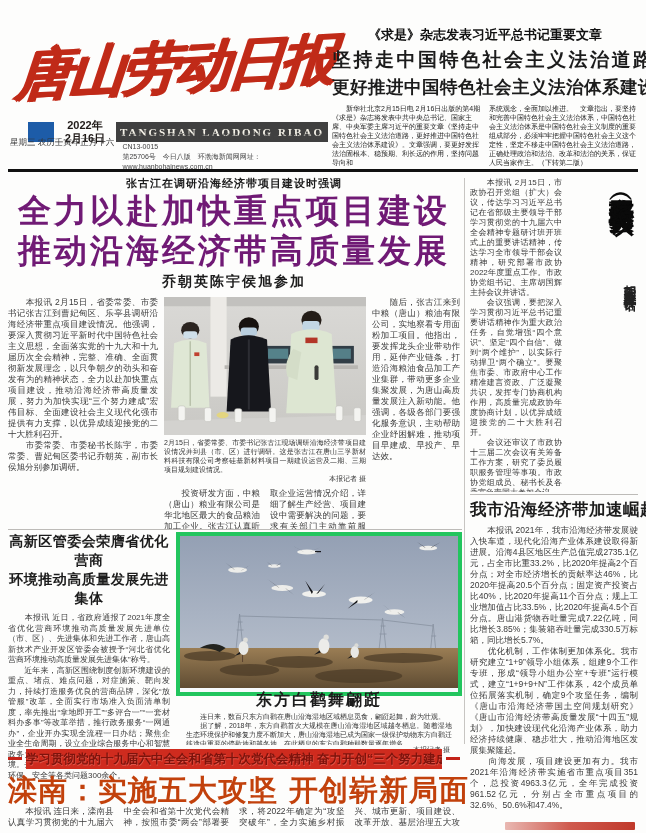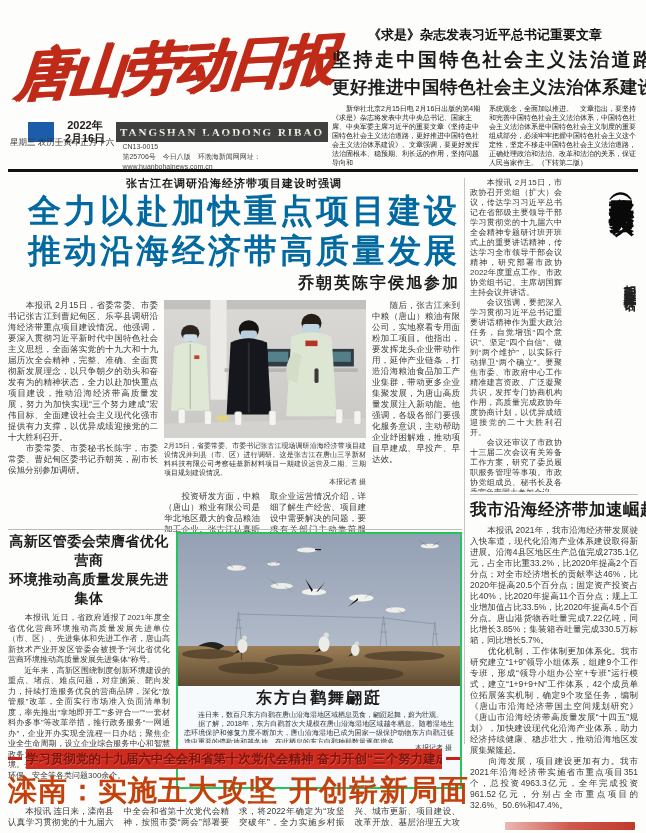--- a/index.html
+++ b/index.html
@@ -33,23 +33,23 @@
   
   .tr-art { position:absolute; left:332px; top:26px; width:306px; height:140px; }
   .tr-kicker { text-align:center; font-size:13px; font-weight:bold; color:#111; }
   .tr-h1 { text-align:left; font-weight:bold; font-size:19px; letter-spacing:2.5px; margin-top:3px; white-space:nowrap;}
   .tr-h2 { text-align:center; font-weight:bold; font-size:17.5px; letter-spacing:0.5px; margin-top:2px; white-space:nowrap;}
   .tr-body { display:flex; gap:8px; margin-top:5px; height:72px;}
   .tr-body > div { flex:1; font-size:7px; line-height:9px; }
   
   .main-art { position:absolute; left:8px; top:176px; width:452px; height:352px; }
   .m-kicker { text-align:center; font-size:11px; font-weight:bold; letter-spacing:1px; }
-  .m-h { text-align:right; font-family:"DejaVu Sans", sans-serif; font-weight:bold;
-    font-size:33px; letter-spacing:3px; line-height:40px; white-space:nowrap; color:#0369a1;}
-  .m-byline { text-align:right; font-size:16px; font-weight:bold; letter-spacing:2px; margin-top:2px;}
+  .m-h { text-align:center; font-family:"DejaVu Sans", sans-serif; font-weight:bold;
+    font-size:33px; letter-spacing:3px; line-height:40px; white-space:nowrap; color:#701a75;}
+  .m-byline { text-align:center; font-size:14px; font-weight:bold; letter-spacing:2px; margin-top:2px;}
   .m-content { display:flex; gap:6px; margin-top:6px; height:232px;}
   .m-left { width:150px; }
   .m-center { width:202px; display:flex; flex-direction:column; }
   .m-right { flex:1; }
   .m-photo { width:202px; height:150px; background:#d6d5d2; }
   .m-caption { font-size:7px; line-height:9px; color:#333; text-align:justify; margin-top:3px; }
   .m-credit { font-size:7px; text-align:right; color:#333; }
   .m-bottom { margin-top:4px; column-count:2; column-gap:10px; font-size:8.5px; line-height:11px;
     color:#3a3a3a; text-align:justify; height:44px; overflow:hidden;}
   .v-rule { position:absolute; left:464px; top:178px; width:1px; height:566px; background:#c7c5c2; }
@@ -67,22 +67,22 @@
     border-top:1px solid #bdbbb8; padding-top:4px;}
   .coastal-h { font-family:"DejaVu Sans", sans-serif; font-weight:bold; font-size:16.5px;
     letter-spacing:0.5px; white-space:nowrap; }
   .coastal-b { margin-top:4px; height:302px; }
   
   .hitech { position:absolute; left:8px; top:532px; width:162px; height:240px; }
   .ht-h { font-weight:bold; font-size:14px; line-height:19px; letter-spacing:0.5px; text-align:center;
     font-family:"DejaVu Sans", sans-serif;}
   .ht-b { margin-top:5px; height:190px; font-size:8px; line-height:10.5px;}
   
-  .birdfig { position:absolute; left:176px; top:532px; width:286px; height:257px;
-    border:2px solid #22c55e; background:#f7fafd; }
+  .birdfig { position:absolute; left:176px; top:532px; width:286px; height:164px;
+    border:4px solid #22c55e; background:#f7fafd; }
   .bird-photo { width:100%; height:152px; display:block; }
   .bird-cap-title { text-align:center; font-weight:bold; font-size:16px; letter-spacing:2px;
     margin-top:2px; font-family:"DejaVu Sans", sans-serif; }
   .bird-cap-body { font-size:7px; line-height:9px; color:#333; text-align:justify; padding:1px 6px 0 6px;
     white-space:pre-line; overflow:hidden; height:34px;}
   .bird-credit { font-size:7px; text-align:right; padding-right:8px; color:#333;}
   
   .banner { position:absolute; left:8px; top:748px; width:452px; height:21px; display:flex; align-items:center; gap:4px;}
   .banner-dash { height:3px; background:#c32318; flex:0 0 14px; }
   .banner-box { flex:1; background:#cf2b1e; color:#7d130c; font-weight:bold; font-size:12.5px;

